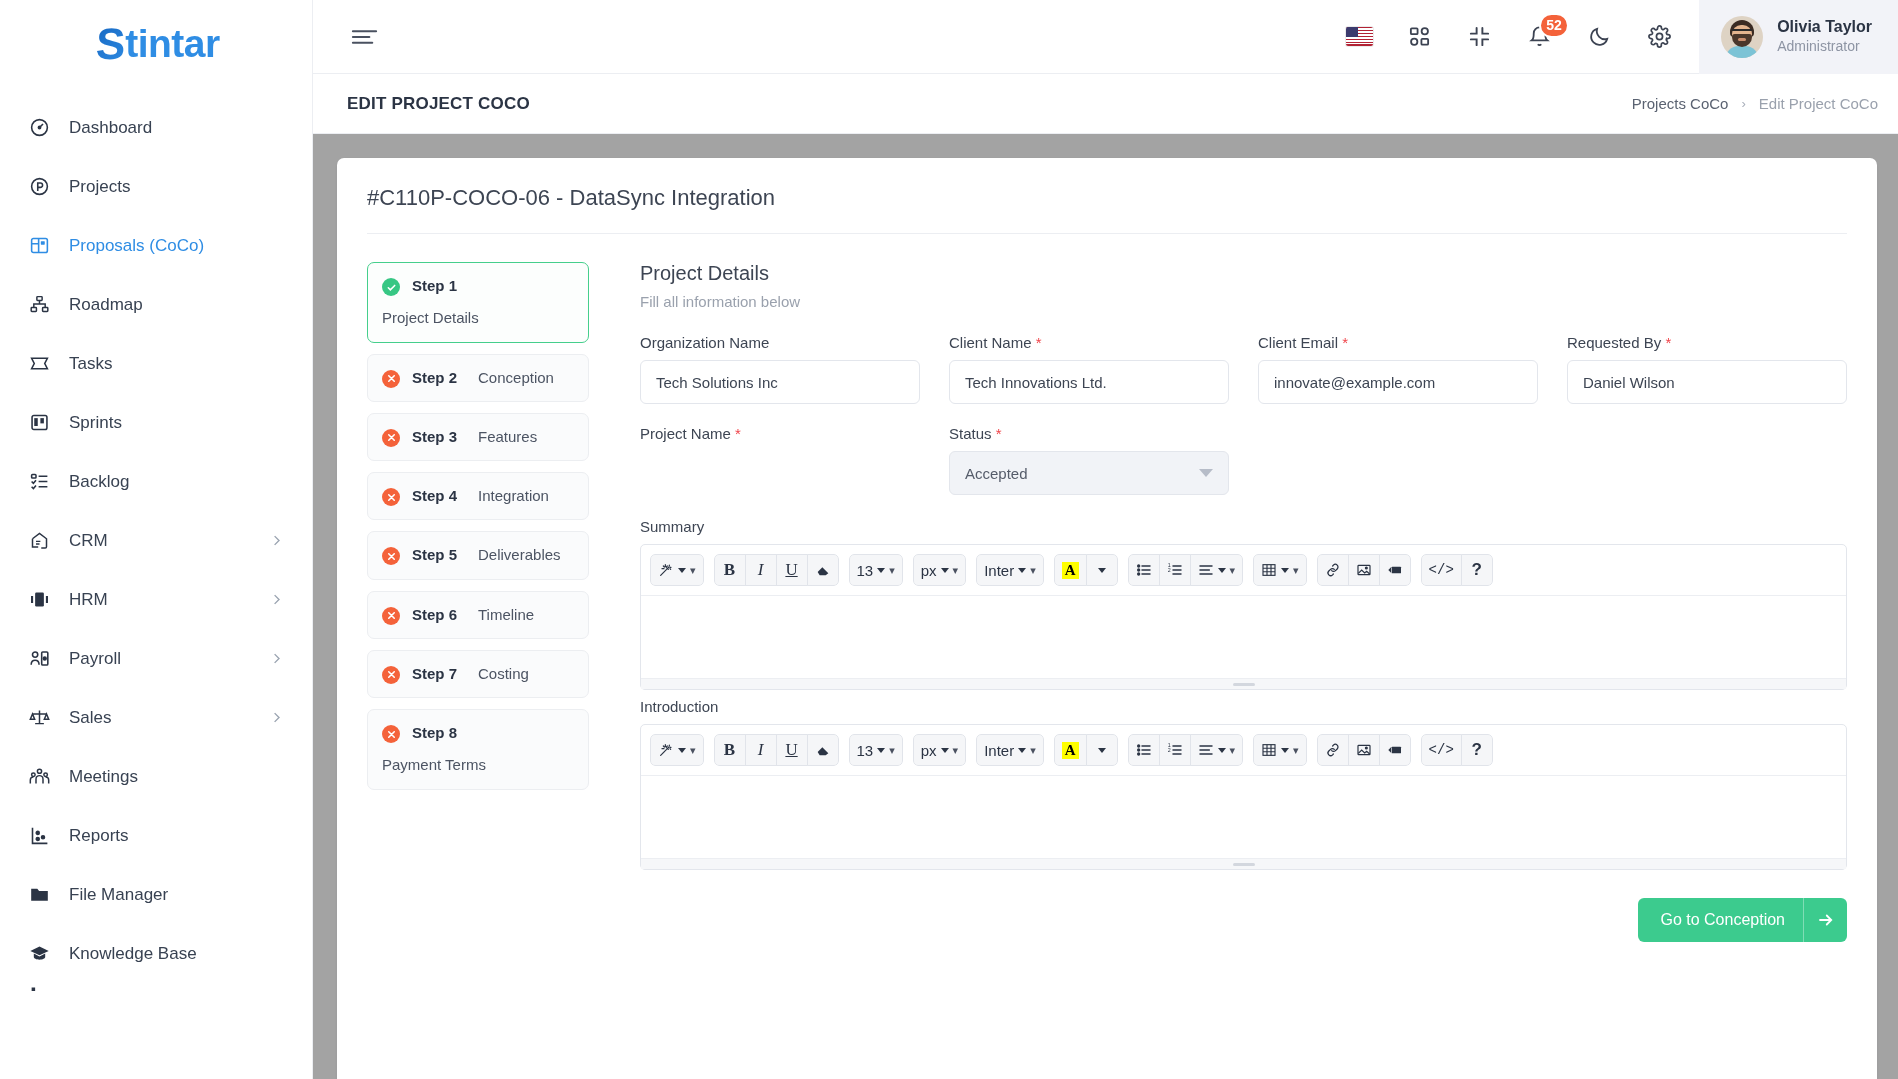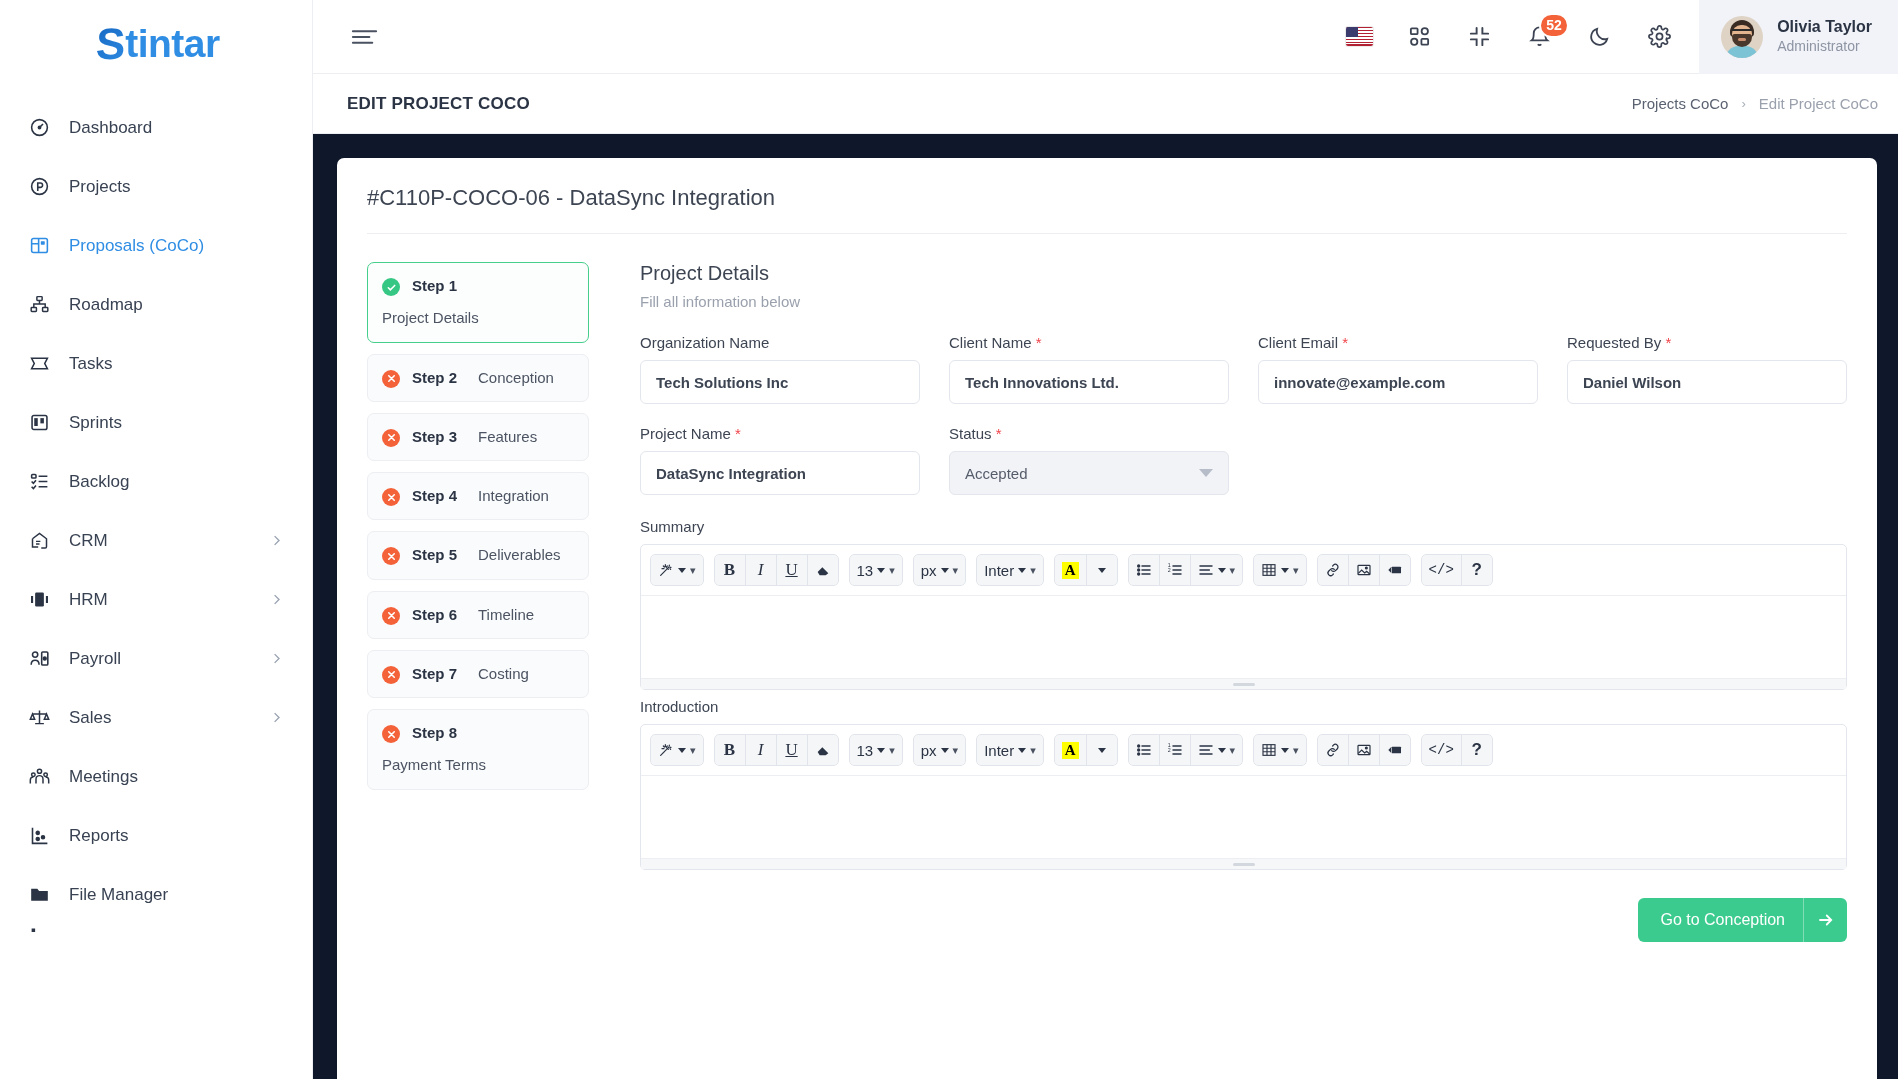--- a/index.html
+++ b/index.html
@@ -55,21 +55,21 @@
   }
   .nav-item .ico svg { width: 21px; height: 21px; display:block; }
   .nav-item .label { flex: 1; white-space: nowrap; }
   .nav-item.active { color: #2f8de4; }
   .nav-item.active .ico { color: #2f8de4; }
   .nav-item .chev { color: #9aa3b0; }
   .nav-item .chev svg { width: 15px; height: 15px; display:block; }
   .nav-item-partial { height: 22px; overflow:hidden; }
 
   
-  .main { flex: 1; display: flex; flex-direction: column; min-width: 0; background:#0f172a; }
+  .main { flex: 1; display: flex; flex-direction: column; min-width: 0; background:#a3a3a3; }
 
   .topbar {
     height: 74px; background: #fff;
     display: flex; align-items: center;
     border-bottom: 1px solid #eceef2;
     flex: 0 0 74px;
   }
   .hamburger {
     margin-left: 36px; width: 30px; height: 30px;
     display: flex; align-items: center; justify-content: center;
@@ -184,21 +184,20 @@
   .field { margin-bottom: 21px; }
   .flabel { font-size: 15px; color: #3d4553; margin-bottom: 9px; display: block; }
   .req { color: #f0444a; }
   .inp {
     width: 100%; height: 44px;
     border: 1px solid #e3e6ec; border-radius: 6px;
     background: #fff; padding: 0 15px;
     font-size: 15px; color: #3d4553;
     font-family: "Liberation Sans", sans-serif;
     outline: none;
-    font-weight: bold;
   }
   .sel {
     width: 100%; height: 44px;
     border: 1px solid #e3e6ec; border-radius: 6px;
     background: #f1f3f7; padding: 0 15px;
     font-size: 15px; color: #555c6a;
     display: flex; align-items: center; cursor: pointer;
   }
   .sel .caret {
     margin-left: auto; width: 0; height: 0;
@@ -436,20 +435,29 @@
 
       <div class="nav-item">
         <span class="ico">
             <svg viewBox="0 0 24 24" fill="currentColor">
               <path d="M2.5 5.5h7l2 2.5h10v11h-19z"></path>
             </svg>
           </span>
         <span class="label">File Manager</span>
       </div>
 
+      <div class="nav-item">
+        <span class="ico">
+            <svg viewBox="0 0 24 24" fill="currentColor">
+              <path d="M12 4L1.5 9 12 14l10.5-5L12 4z"></path>
+              <path d="M5.5 12v4c0 1.6 2.9 3 6.5 3s6.5-1.4 6.5-3v-4L12 15.4 5.5 12z"></path>
+            </svg>
+          </span>
+        <span class="label">Knowledge Base</span>
+      </div>
 
 
       <div class="nav-item nav-item-partial">
         <span class="ico">
             <svg viewBox="0 0 24 24" fill="currentColor">
               <rect x="3" y="4" width="4" height="4"></rect>
             </svg>
           </span>
       </div>
 
@@ -648,21 +656,20 @@
                 <label class="flabel"><span>Client Email</span> <span class="req">*</span></label>
                 <input class="inp" value="innovate@example.com" style="">
               </div>
               <div class="field">
                 <label class="flabel"><span>Requested By</span> <span class="req">*</span></label>
                 <input class="inp" value="Daniel Wilson" style="">
               </div>
 
               <div class="field">
                 <label class="flabel"><span>Project Name</span> <span class="req">*</span></label>
-                <input class="inp" value="DataSync Integration" style="">
               </div>
               <div class="field">
                 <label class="flabel"><span>Status</span> <span class="req">*</span></label>
                 <div class="sel">
                   <span>Accepted</span>
                   <span class="caret"></span>
                 </div>
               </div>
               <div></div>
               <div></div>

